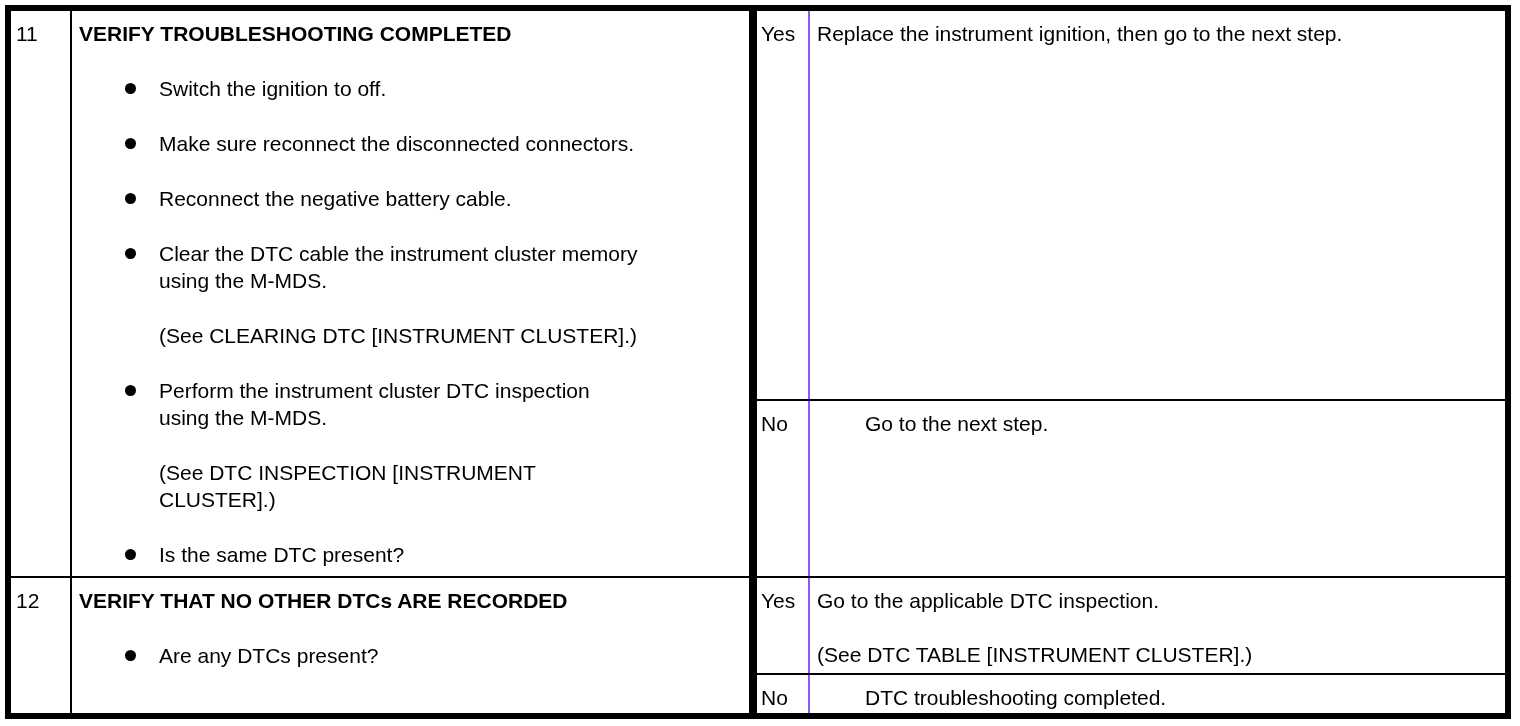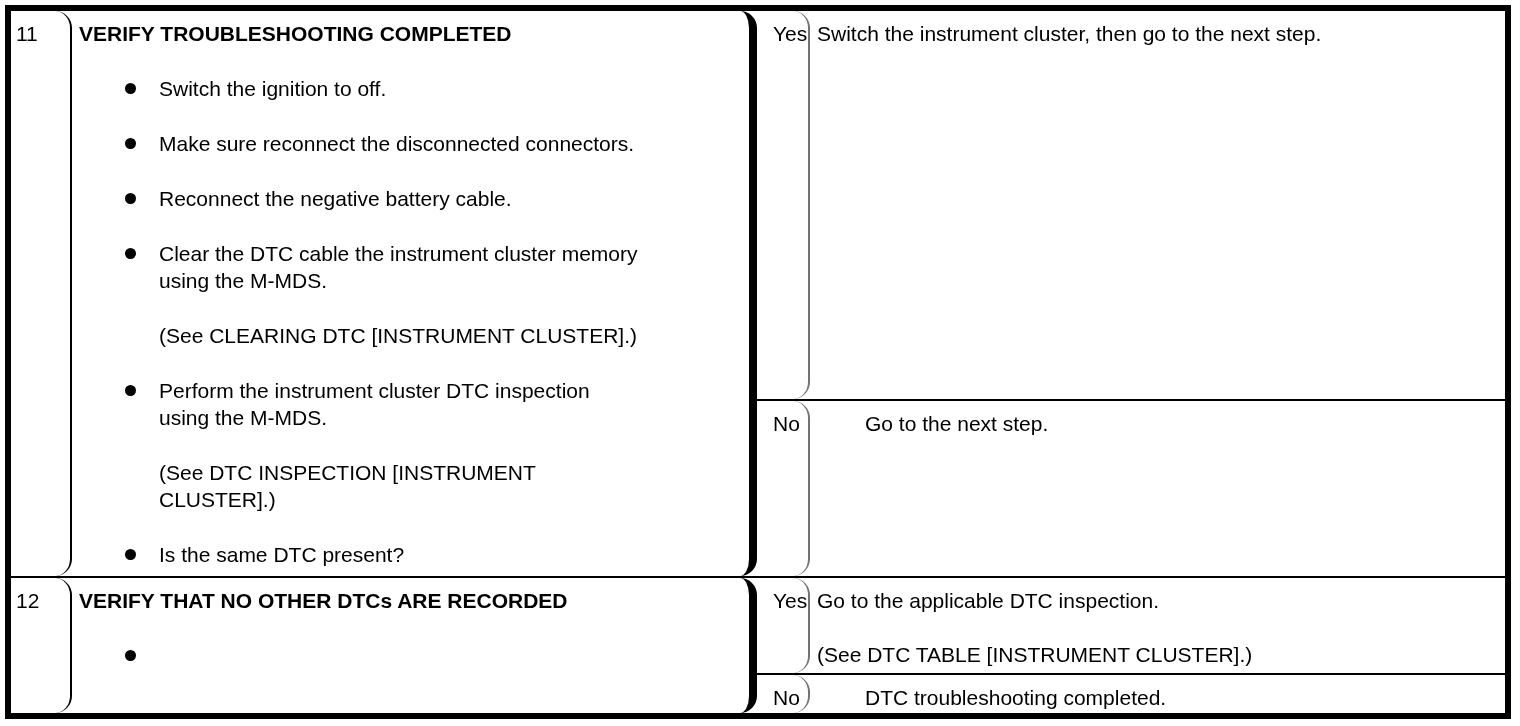--- a/index.html
+++ b/index.html
@@ -38,21 +38,20 @@
   .row-idx-0 {
     flex: none;
     height: 567px;
     border-bottom: 2px solid #000000;
   }
   .row-idx-1 { flex: 1 1 auto; }
 
   .cell {
     box-sizing: border-box;
     overflow: hidden;
-    border-radius: 17px;
   }
   .cell-step {
     flex: 0 0 61px;
     border-right: 2px solid #000000;
     padding: 9px 2px 0 5px;
   }
   .cell-desc {
     flex: 0 0 685px;
     border-right: 8px solid #000000;
     padding: 9px 8px 0 7px;
@@ -67,22 +66,22 @@
     display: flex;
     min-height: 0;
     box-sizing: border-box;
   }
   .outcome-yes { border-bottom: 2px solid #000000; flex: none; }
   .row-idx-0 .outcome-yes { height: 390px; }
   .row-idx-1 .outcome-yes { height: 97px; }
   .outcome-no { flex: 1 1 auto; gap: 48px; }
   .cell-yn {
     flex: 0 0 53px;
-    border-right: 2px solid #737373;
-    padding: 9px 2px 0 16px;
+    border-right: 2px solid #8b5cf6;
+    padding: 9px 2px 0 4px;
   }
   .cell-action {
     flex: 1 1 auto;
     padding: 9px 8px 0 7px;
   }
   .proc-title { font-weight: bold; }
   .items { margin-top: 1px; }
   .item {
     display: flex;
     margin-top: 28px;
@@ -164,21 +163,21 @@
     <div class="item-text">Is the same DTC present?</div>
   </div>
         </div>
     </div>
     <div class="right-col">
       <div class="outcome outcome-yes">
         <div class="cell cell-yn">
           <span>Yes</span>
         </div>
         <div class="cell cell-action">
-          <div class="action-text">Switch the instrument cluster, then go to the next step.</div>
+          <div class="action-text">Replace the instrument ignition, then go to the next step.</div>
         </div>
       </div>
       <div class="outcome outcome-no">
         <div class="cell cell-yn">
           <span>No</span>
         </div>
         <div class="cell cell-action">
           <div class="action-text">Go to the next step.</div>
         </div>
       </div>
@@ -188,20 +187,21 @@
     <div class="cell cell-step">
       <span>12</span>
     </div>
     <div class="cell cell-desc">
       <div class="proc-title">VERIFY THAT NO OTHER DTCs ARE RECORDED</div>
       <div class="items">
           <div class="item">
     <span class="bullet-box">
               <span class="dot"></span>
             </span>
+    <div class="item-text">Are any DTCs present?</div>
   </div>
         </div>
     </div>
     <div class="right-col">
       <div class="outcome outcome-yes">
         <div class="cell cell-yn">
           <span>Yes</span>
         </div>
         <div class="cell cell-action">
           <div class="action-text">Go to the applicable DTC inspection.

